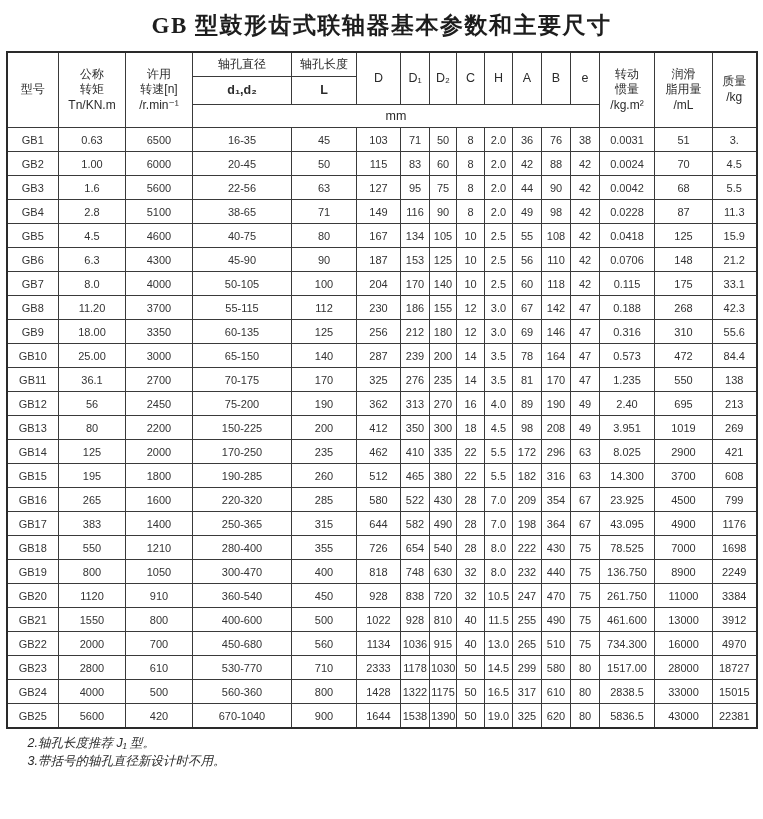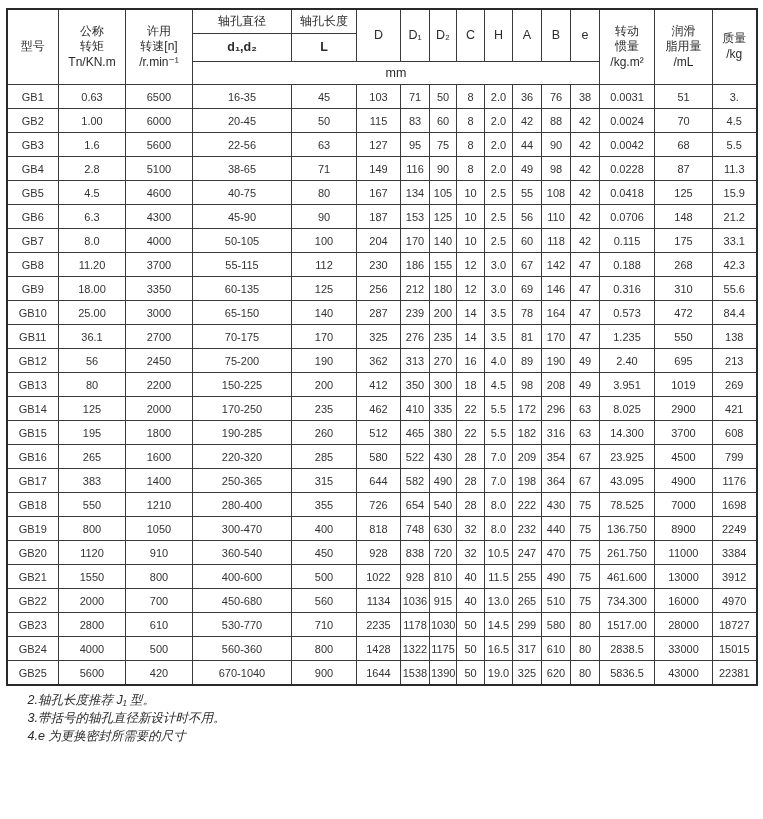--- a/index.html
+++ b/index.html
@@ -70,20 +70,21 @@
     color: #2b2b2b;
   }
   .note-line { white-space: pre-wrap; }
   .note-indent { padding-left: 17px; font-style: italic; }
 </style>
 </head>
 <body>
 
 <div class="page">
 
+  <div class="doc-title">GB 型鼓形齿式联轴器基本参数和主要尺寸</div>
 
   <table class="spec-table">
     <colgroup>
       <col style="width:52px">
         <col style="width:67px">
         <col style="width:67px">
       <col style="width:99px">
         <col style="width:65px">
         <col style="width:44px">
       <col style="width:29px">
@@ -529,21 +530,21 @@
           <td>734.300</td>
           <td>16000</td>
           <td>4970</td>
         </tr>
         <tr>
           <td>GB23</td>
           <td>2800</td>
           <td>610</td>
           <td>530-770</td>
           <td>710</td>
-          <td>2235</td>
+          <td>2333</td>
           <td>1178</td>
           <td>1030</td>
           <td>50</td>
           <td>14.5</td>
           <td>299</td>
           <td>580</td>
           <td>80</td>
           <td>1517.00</td>
           <td>28000</td>
           <td>18727</td>
@@ -583,16 +584,15 @@
           <td>5836.5</td>
           <td>43000</td>
           <td>22381</td>
         </tr>
       </tbody>
   </table>
 
   <div class="notes">
     <div class="note-line note-indent">2.轴孔长度推荐 J₁ 型。</div>
     <div class="note-line note-indent">3.带括号的轴孔直径新设计时不用。</div>
-    <div class="note-line note-indent">4.e 为更换密封所需要的尺寸</div>
   </div>
 
 </div>
 
 </body></html>

